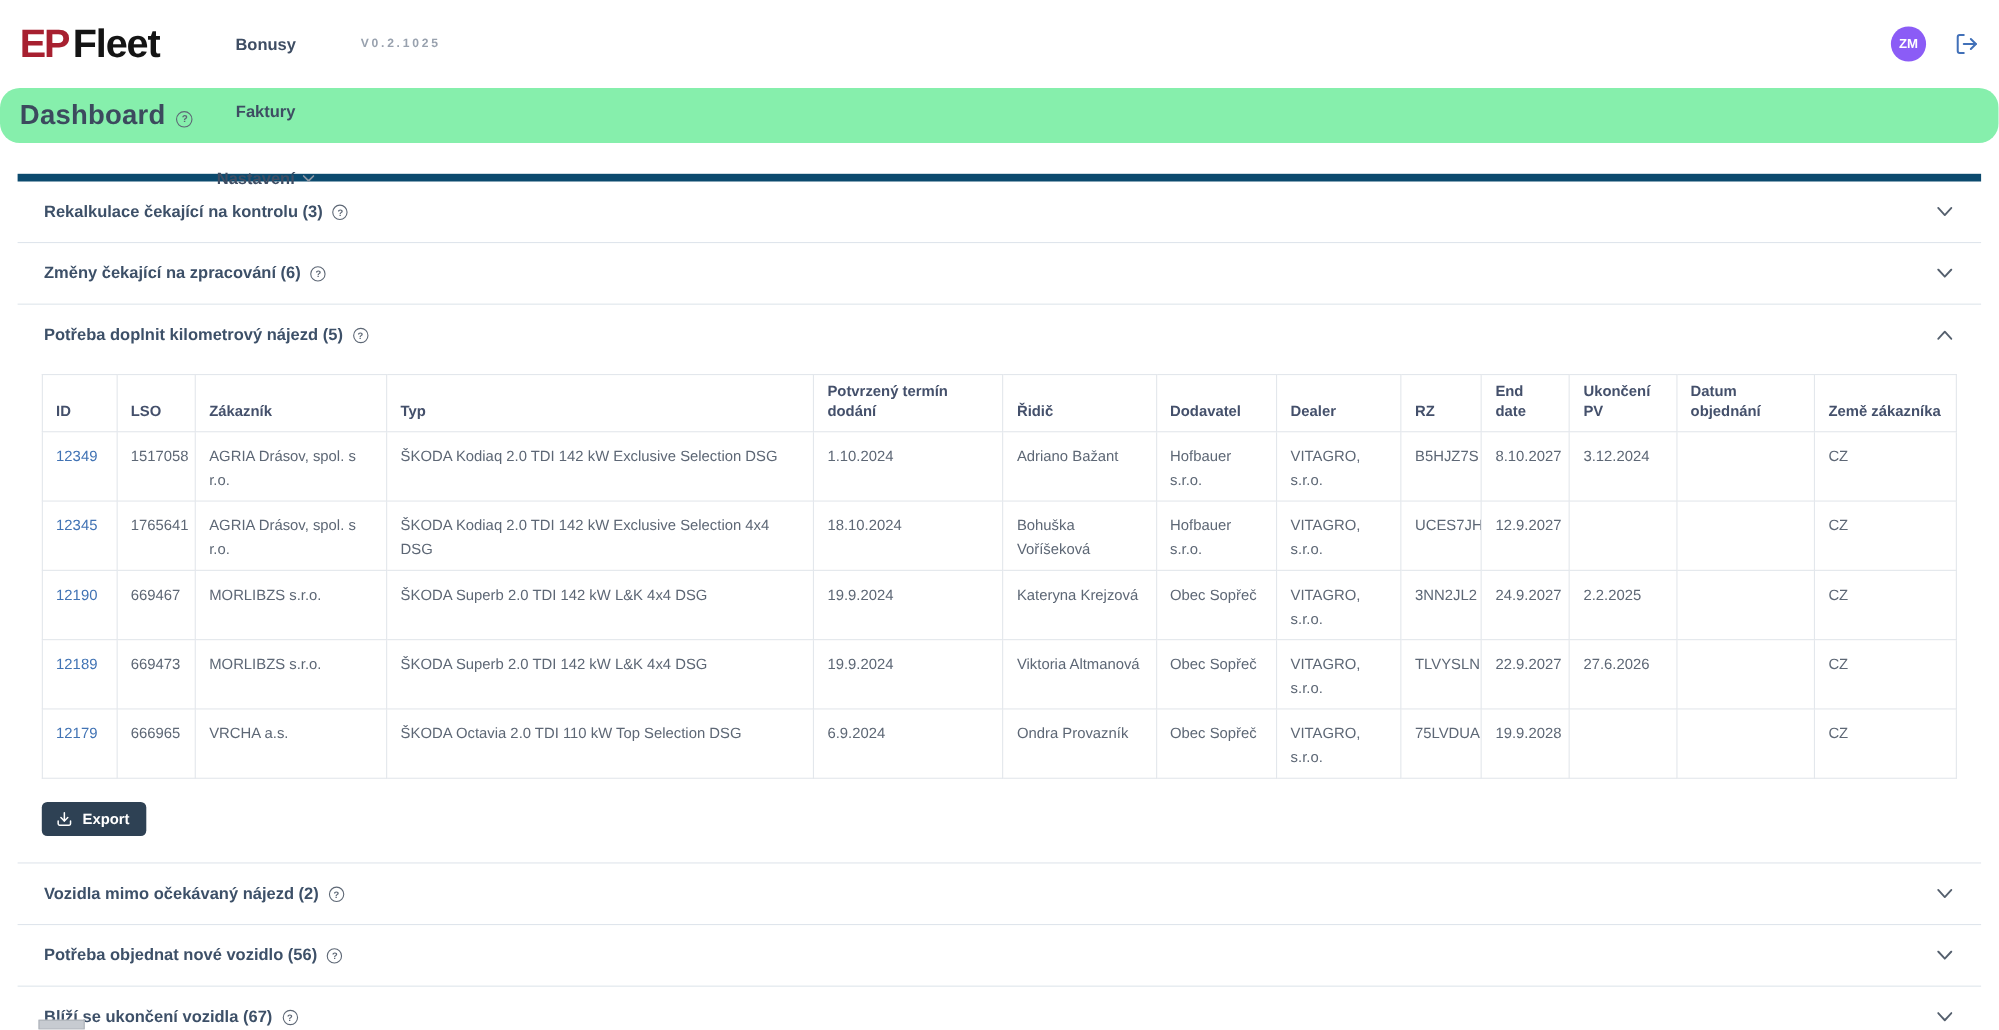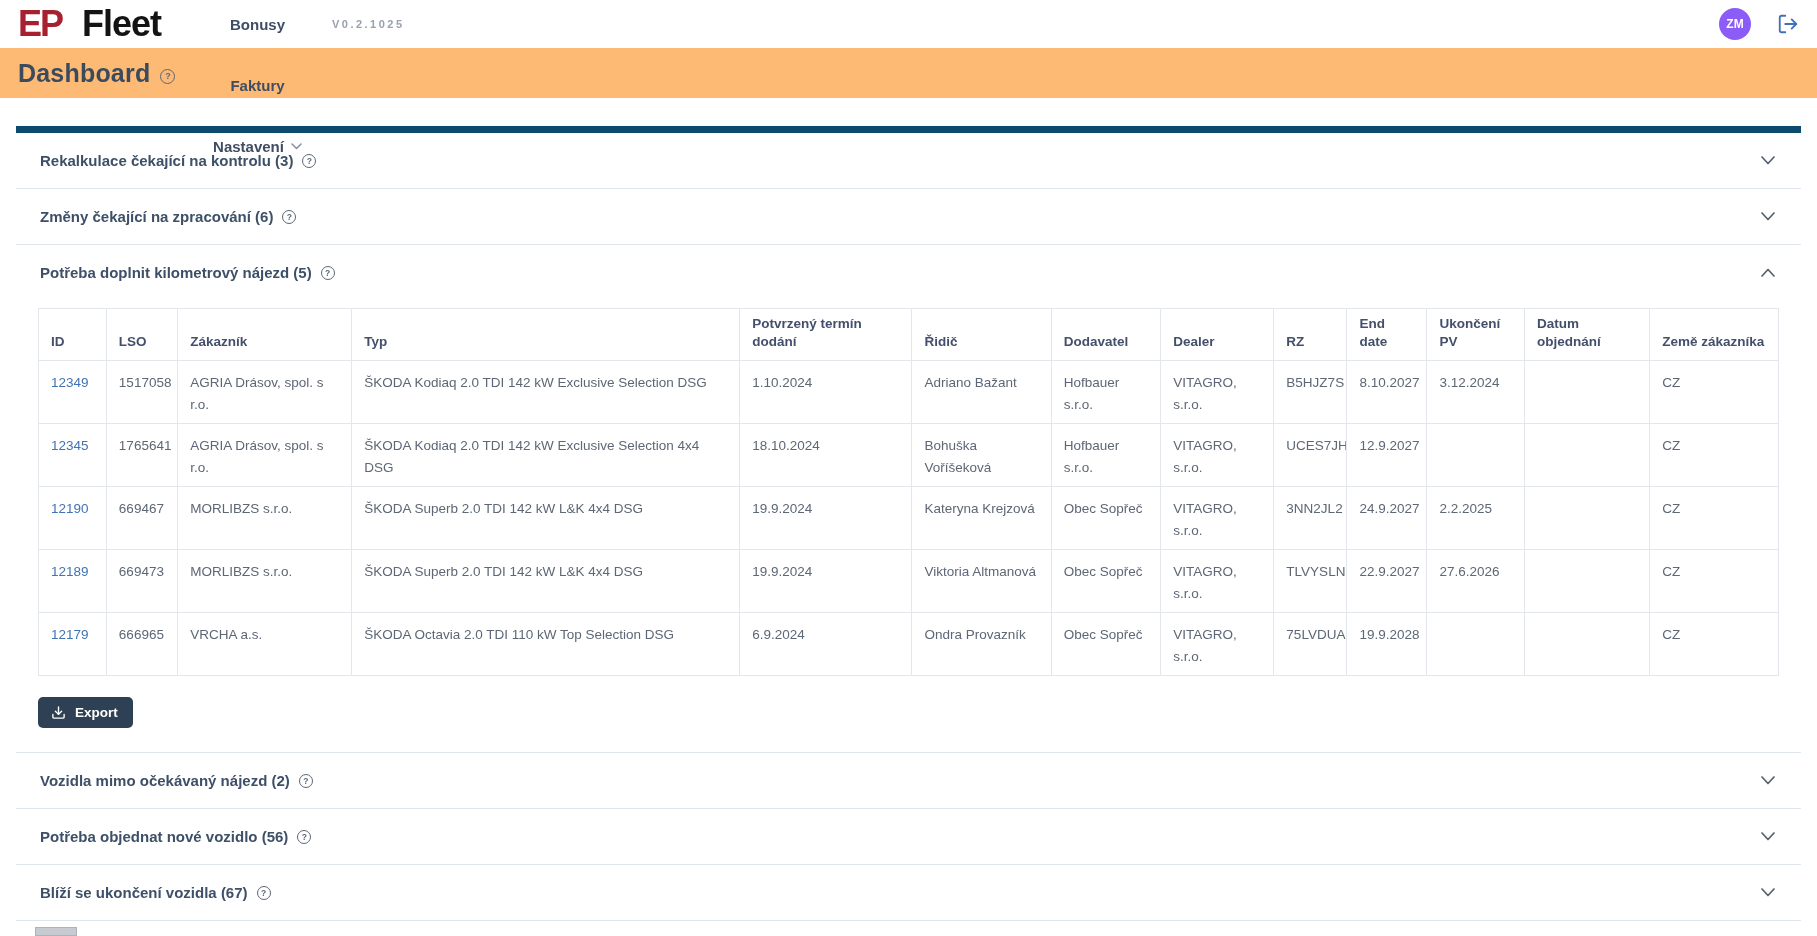--- a/index.html
+++ b/index.html
@@ -1,34 +1,34 @@
 <!DOCTYPE html>
 <html><head>
 <meta charset="utf-8">
 <style>
   * { margin:0; padding:0; box-sizing:border-box; }
   html,body { width:1817px; height:936px; overflow:hidden; background:#fff;
               font-family:"Liberation Sans", sans-serif; position:relative; }
 
   
-  .topbar { height:48px; display:flex; align-items:center; padding:0 18px; background:#fff; }
+  .topbar { height:80px; display:flex; align-items:center; padding:0 18px; background:#fff; }
   .logo { display:flex; align-items:baseline; cursor:pointer; }
   .logo-ep { color:#a72030; font-size:36px; font-weight:600; letter-spacing:-2px; }
-  .logo-fleet { color:#141414; font-size:36px; font-weight:800; letter-spacing:-1px; margin-left:20px; }
+  .logo-fleet { color:#141414; font-size:36px; font-weight:800; letter-spacing:-1px; margin-left:4px; }
   .mainnav { display:flex; align-items:center; gap:44px; margin-left:52px;flex-direction:column; }
   .nav-item { font-size:15px; font-weight:600; color:#3e4d63; cursor:pointer; display:flex; align-items:center; gap:7px; }
   .nav-caret svg { display:block; }
-  .version { margin-left:30px; font-size:11px; font-weight:600; letter-spacing:2.5px; color:#98a1ae; }
+  .version { margin-left:42px; font-size:11px; font-weight:600; letter-spacing:2.5px; color:#98a1ae; }
   .top-right { margin-left:auto; display:flex; align-items:center; gap:26px; }
   .avatar { width:32px; height:32px; border-radius:50%; background:#8b5cf6; color:#fff;
             font-size:12px; font-weight:700; display:flex; align-items:center; justify-content:center; cursor:pointer; }
   .logout { cursor:pointer; display:flex; align-items:center; }
 
   
-  .title-strip { background:#fdba74; height:50px; display:flex; align-items:center; padding:0 18px; gap:10px; }
+  .title-strip { background:#86efac; height:50px; display:flex; align-items:center; padding:0 18px; gap:10px;border-radius:18px; }
   .page-title { font-size:25px; font-weight:700; color:#3c4a5e; letter-spacing:.2px; }
   .help-circle { width:15px; height:15px; border:1.4px solid #5d6775; border-radius:50%; color:#5d6775;
                  font-size:9px; font-weight:700; display:inline-flex; align-items:center; justify-content:center; margin-top:6px; }
   .help-circle.small { width:14px; height:14px; font-size:8.5px; margin-top:1px; }
 
   
   .accordion { margin:28px 16px 0; border-top:7px solid #0c4a6e; }
   .panel { border-bottom:1px solid #dfe5ec; }
   .panel-header { height:55px; display:flex; align-items:center; padding:0 26px 0 24px; cursor:pointer; gap:9px; }
   .panel-title { font-size:15px; font-weight:700; color:#3d5068; }

